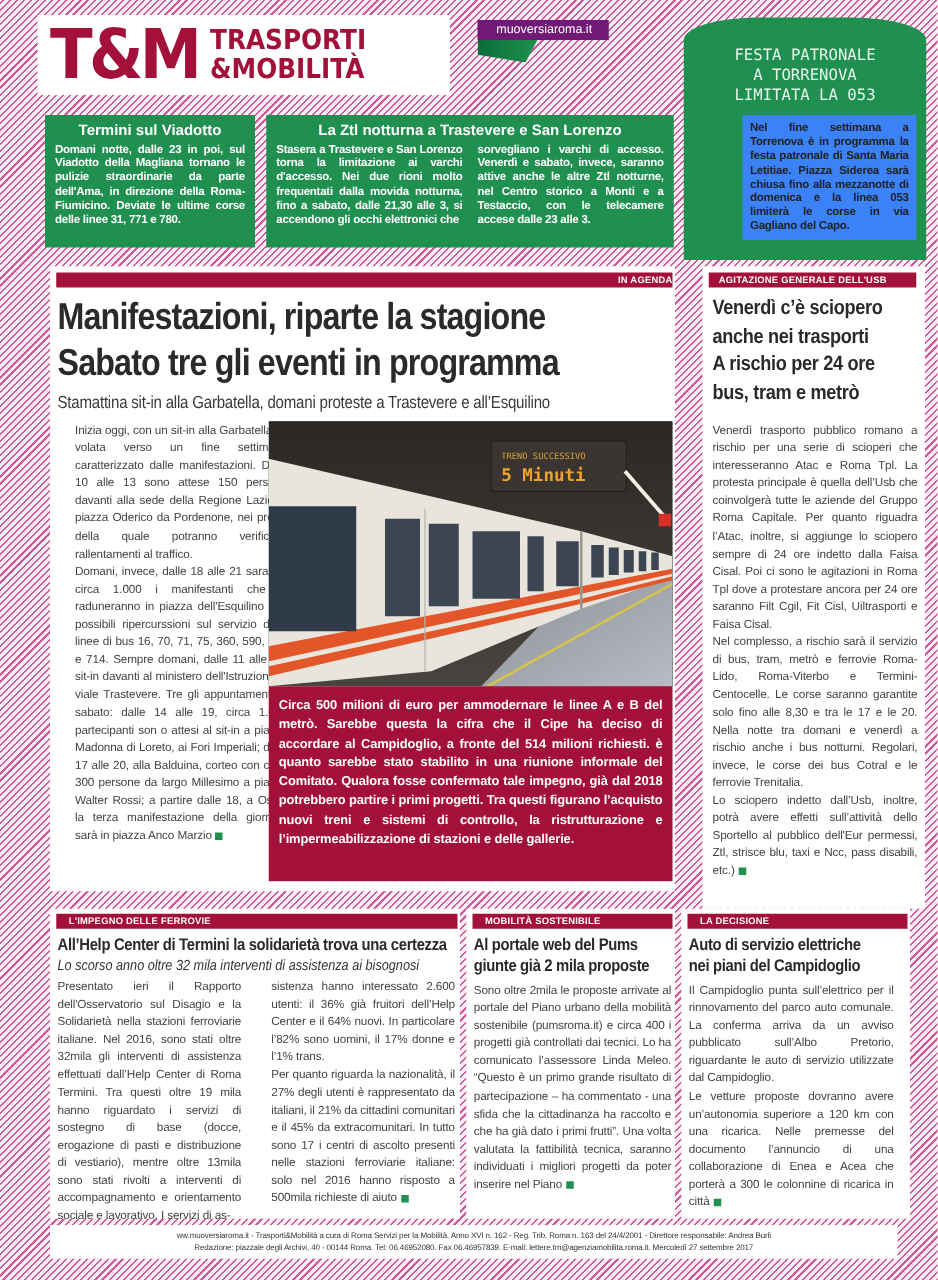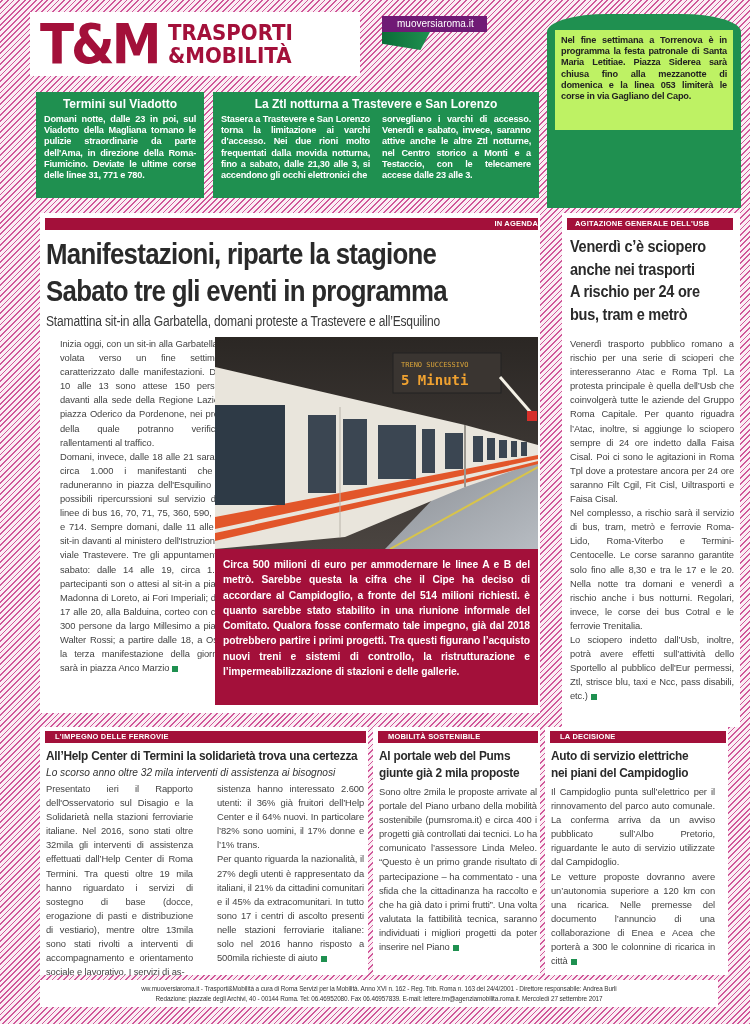--- a/index.html
+++ b/index.html
@@ -25,21 +25,21 @@
   
   .box-title { font-weight: bold; text-align: center; font-size: 12px; margin-bottom: 3px; }
   .cond { font-family: "Liberation Sans", sans-serif; font-weight: bold; font-size: 9.2px; line-height: 11.2px; text-align: justify; letter-spacing: -0.2px; }
   #box-viadotto { left: 36px; top: 92px; width: 168px; height: 106px; padding: 5px 8px; }
   #box-ztl { left: 213px; top: 92px; width: 326px; height: 106px; padding: 5px 8px; }
   #box-ztl .cols { display: flex; gap: 12px; }
   #box-ztl .cols div { flex: 1; }
 
   #box-festa { left: 547px; top: 14px; width: 194px; height: 194px; padding: 8px 8px; border-radius: 60px 60px 0 0 / 18px 18px 0 0; }
   #festa-title { font-family: "DejaVu Sans Mono", monospace; font-size: 12.5px; text-align: center; line-height: 16px; margin-top: 14px; color: #e6f5ea; }
-  #festa-body { background: #bef264; color: #222; margin-top: 8px; padding: 5px 6px; height: 100px; }
+  #festa-body { background: #3b82f6; color: #222; margin-top: 8px; padding: 5px 6px; height: 100px; margin-left: 39px; }
 
   
   .kicker { height: 12px; background: #a3103a; color: #fff; font-size: 7.5px; font-weight: bold; line-height: 12px; padding-left: 10px; text-transform: uppercase; letter-spacing: 0.2px; }
 
   
   #main-panel { left: 40px; top: 213px; width: 500px; height: 500px; }
   #main-kicker { position: absolute; left: 5px; top: 5px; width: 493px; text-align: right; }
   #main-headline { position: absolute; left: 6px; top: 22px; width: 495px; font-family: "Liberation Sans Narrow", "Liberation Sans", sans-serif; font-weight: bold; font-size: 30px; line-height: 37px; color: #2a2a2a; letter-spacing: -0.8px; transform: scaleX(0.86); transform-origin: left top; white-space: nowrap; }
   #main-sub { position: absolute; left: 6px; top: 100px; font-size: 14px; color: #3a3a3a; transform: scaleX(0.86); transform-origin: left top; white-space: nowrap; letter-spacing: -0.2px; }
   .body-txt { font-size: 9.4px; line-height: 14.1px; text-align: justify; color: #444; letter-spacing: -0.1px; }
@@ -90,20 +90,25 @@
 
 <div id="box-ztl" class="abs green">
   <div class="box-title">La Ztl notturna a Trastevere e San Lorenzo</div>
   <div class="cols">
     <div class="cond">Stasera a Trastevere e San Lorenzo torna la limitazione ai varchi d'accesso. Nei due rioni molto frequentati dalla movida notturna, fino a sabato, dalle 21,30 alle 3, si accendono gli occhi elettronici che</div>
     <div class="cond">sorvegliano i varchi di accesso. Venerdì e sabato, invece, saranno attive anche le altre Ztl notturne, nel Centro storico a Monti e a Testaccio, con le telecamere accese dalle 23 alle 3.</div>
   </div>
 </div>
 
 <div id="box-festa" class="abs green">
+  <div id="festa-title">
+    <div>FESTA PATRONALE</div>
+    <div>A TORRENOVA</div>
+    <div>LIMITATA LA 053</div>
+  </div>
   <div id="festa-body" class="cond">Nel fine settimana a Torrenova è in programma la festa patronale di Santa Maria Letitiae. Piazza Siderea sarà chiusa fino alla mezzanotte di domenica e la linea 053 limiterà le corse in via Gagliano del Capo.</div>
 </div>
 
 <div id="main-panel" class="abs white">
   <div id="main-kicker" class="kicker">In agenda</div>
   <div id="main-headline">
     <div>Manifestazioni, riparte la stagione</div>
     <div>Sabato tre gli eventi in programma</div>
   </div>
   <div id="main-sub">Stamattina sit-in alla Garbatella, domani proteste a Trastevere e all’Esquilino</div>

